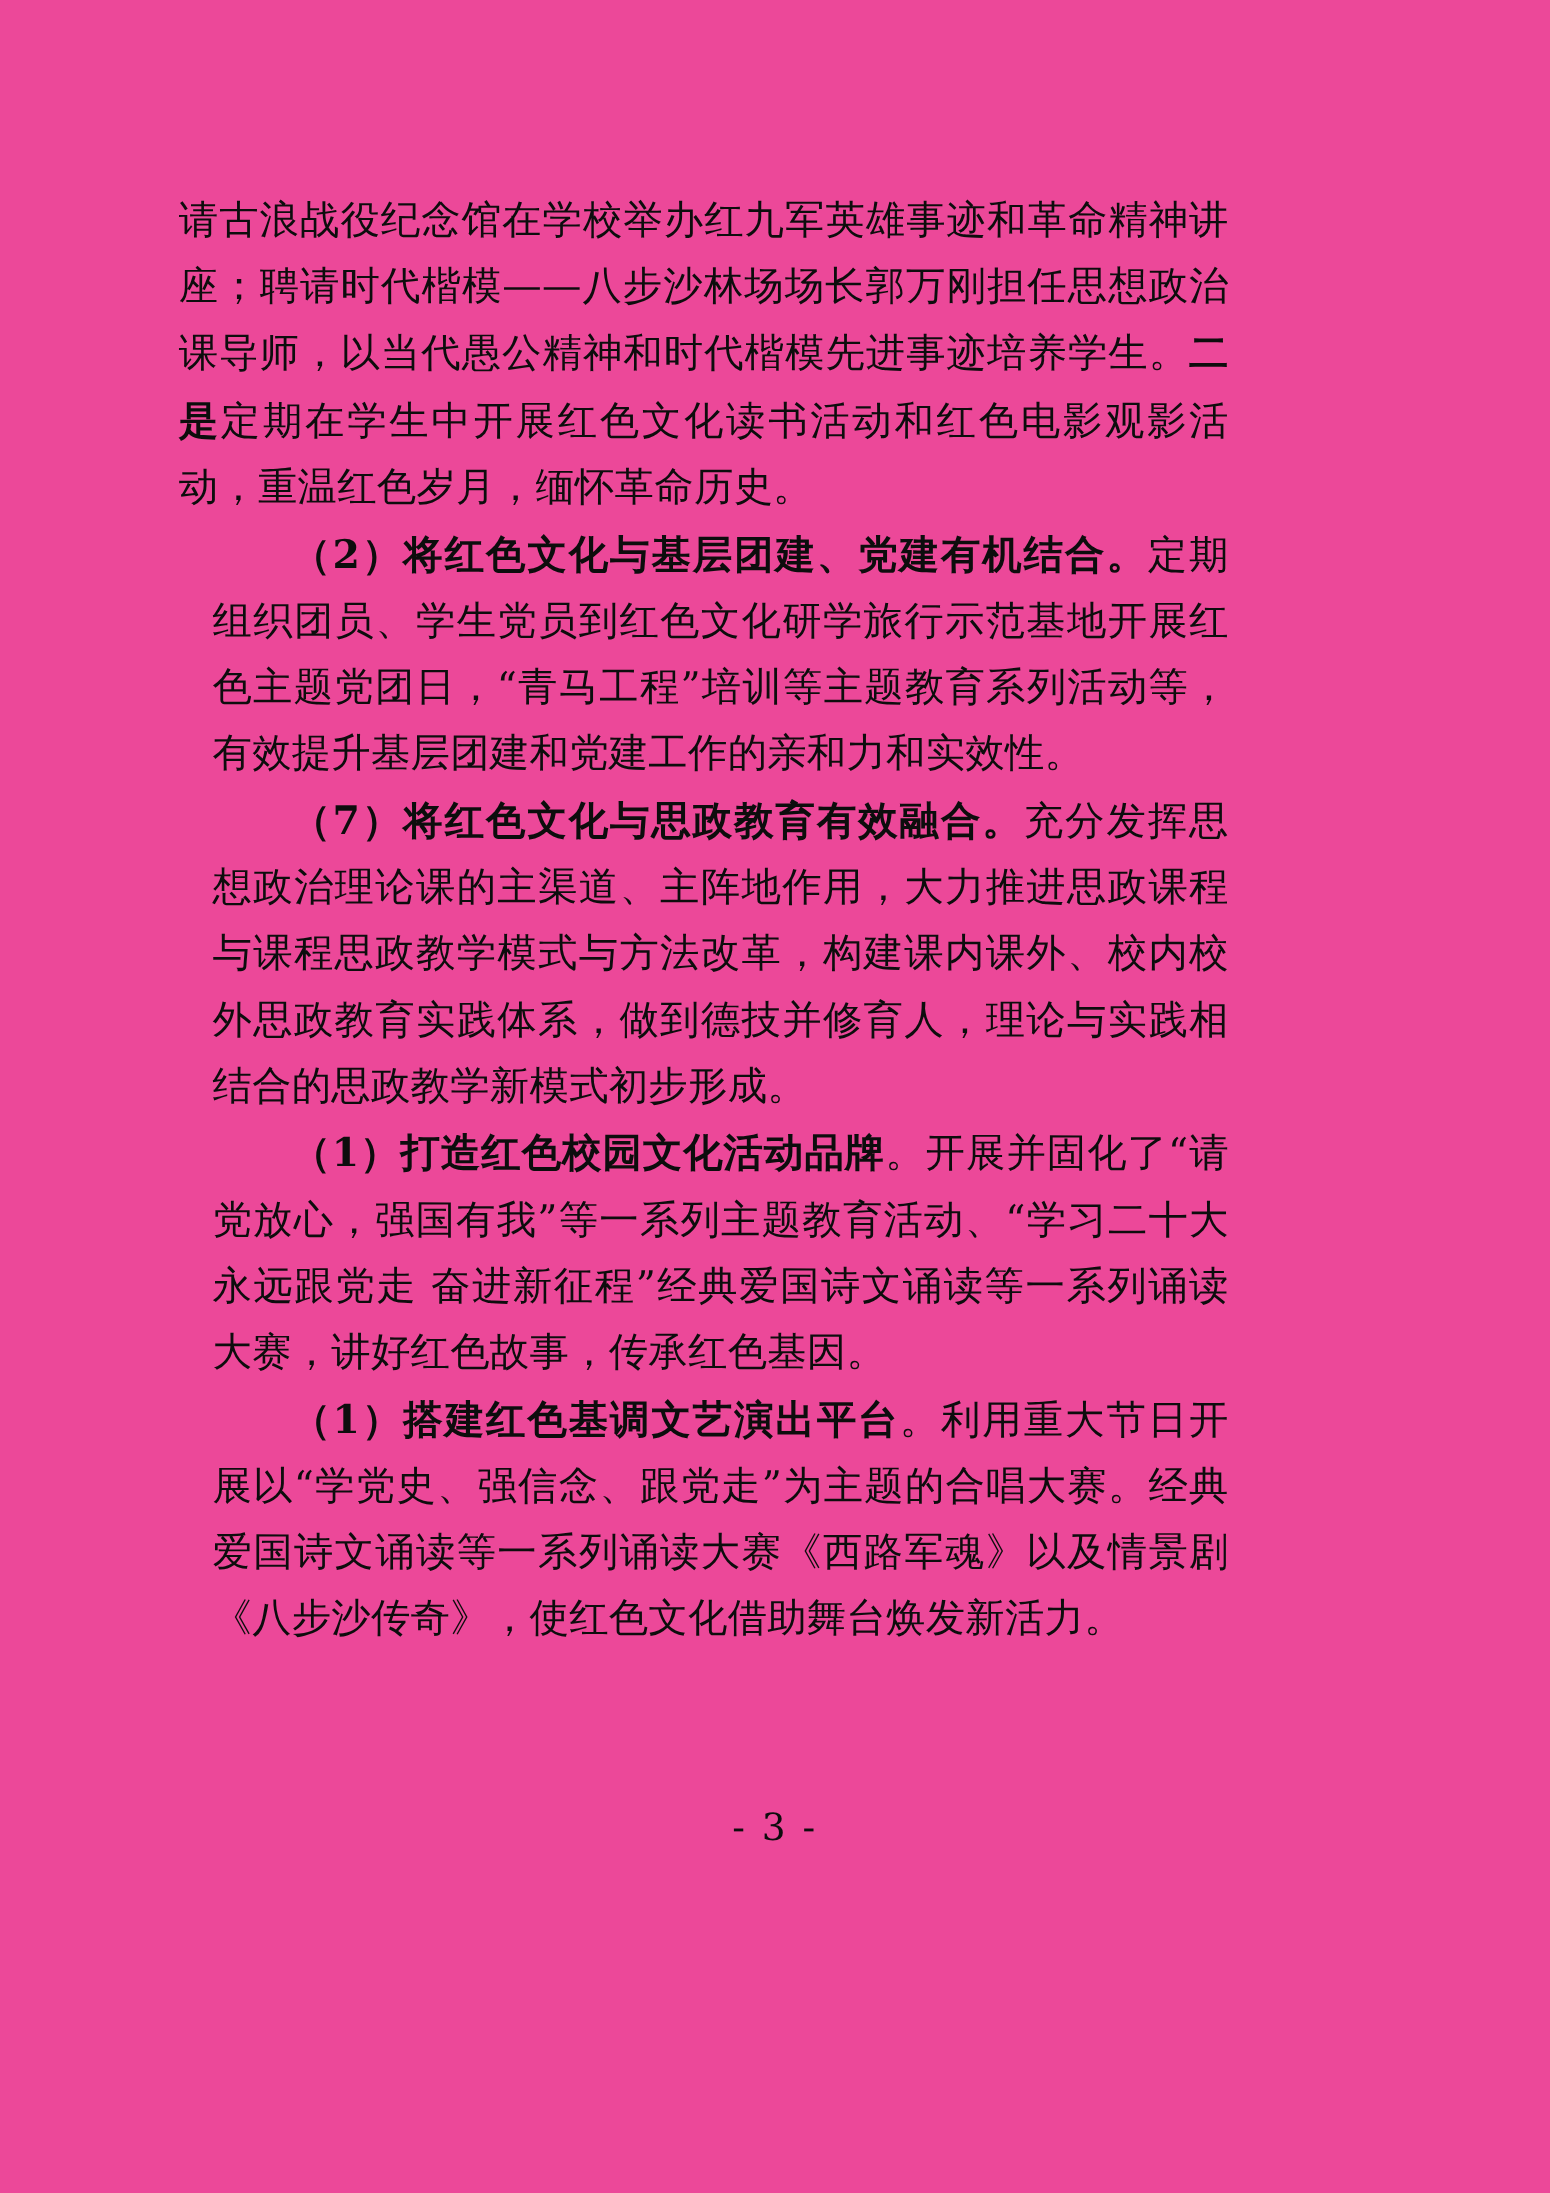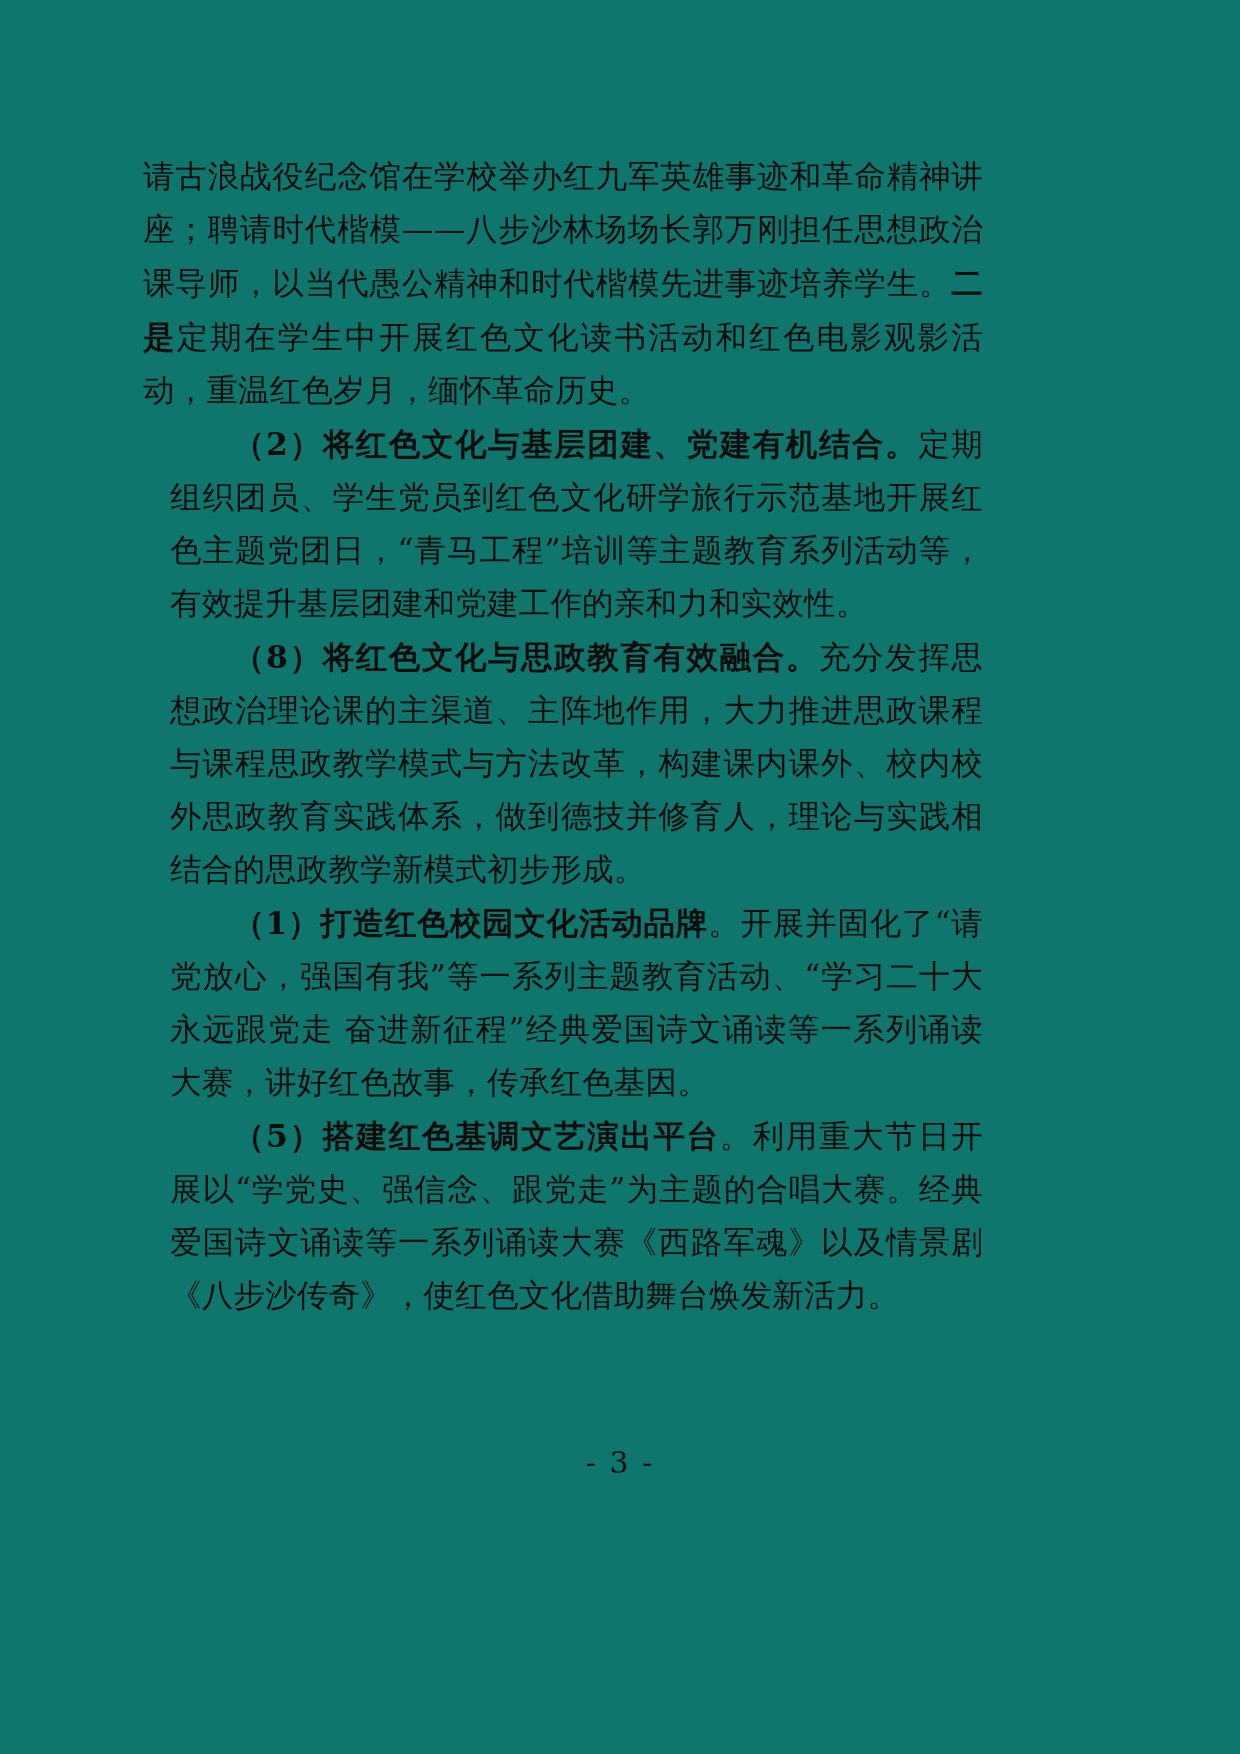--- a/index.html
+++ b/index.html
@@ -4,21 +4,21 @@
 <style>
   html, body {
     margin: 0;
     padding: 0;
     background: #ffffff;
   }
   .page {
     width: 1240px;
     height: 1754px;
     position: relative;
-    background: #0f766e;
+    background: #ec4899;
     box-sizing: border-box;
     font-family: "DejaVu Serif", "Liberation Serif", serif;
     color: #0d0d0d;
     overflow: hidden;
   }
   .content {
     position: absolute;
     left: 143px;
     top: 150px;
     width: 840px;
@@ -55,21 +55,21 @@
   }
 </style>
 </head>
 <body>
 
 <div class="page">
   <div class="content">
     <div id="paragraph-container">
         <p><span>请古浪战役纪念馆在学校举办红九军英雄事迹和革命精神讲座；聘请时代楷模——八步沙林场场长郭万刚担任思想政治课导师，以当代愚公精神和时代楷模先进事迹培养学生。</span><span class="bold">二是</span><span>定期在学生中开展红色文化读书活动和红色电影观影活动，重温红色岁月，缅怀革命历史。</span></p>
         <p class="indent"><span class="bold">（2）将红色文化与基层团建、党建有机结合。</span><span>定期组织团员、学生党员到红色文化研学旅行示范基地开展红色主题党团日，“青马工程”培训等主题教育系列活动等，有效提升基层团建和党建工作的亲和力和实效性。</span></p>
-        <p class="indent"><span class="bold">（8）将红色文化与思政教育有效融合。</span><span>充分发挥思想政治理论课的主渠道、主阵地作用，大力推进思政课程与课程思政教学模式与方法改革，构建课内课外、校内校外思政教育实践体系，做到德技并修育人，理论与实践相结合的思政教学新模式初步形成。</span></p>
+        <p class="indent"><span class="bold">（7）将红色文化与思政教育有效融合。</span><span>充分发挥思想政治理论课的主渠道、主阵地作用，大力推进思政课程与课程思政教学模式与方法改革，构建课内课外、校内校外思政教育实践体系，做到德技并修育人，理论与实践相结合的思政教学新模式初步形成。</span></p>
         <p class="indent"><span class="bold">（1）打造红色校园文化活动品牌</span><span>。开展并固化了“请党放心，强国有我”等一系列主题教育活动、“学习二十大 永远跟党走 奋进新征程”经典爱国诗文诵读等一系列诵读大赛，讲好红色故事，传承红色基因。</span></p>
-        <p class="indent"><span class="bold">（5）搭建红色基调文艺演出平台</span><span>。利用重大节日开展以“学党史、强信念、跟党走”为主题的合唱大赛。经典爱国诗文诵读等一系列诵读大赛《西路军魂》以及情景剧《八步沙传奇》，使红色文化借助舞台焕发新活力。</span></p>
+        <p class="indent"><span class="bold">（1）搭建红色基调文艺演出平台</span><span>。利用重大节日开展以“学党史、强信念、跟党走”为主题的合唱大赛。经典爱国诗文诵读等一系列诵读大赛《西路军魂》以及情景剧《八步沙传奇》，使红色文化借助舞台焕发新活力。</span></p>
       </div>
   </div>
   <div class="footer">
     <span>- 3 -</span>
   </div>
 </div>
 
 </body></html>

